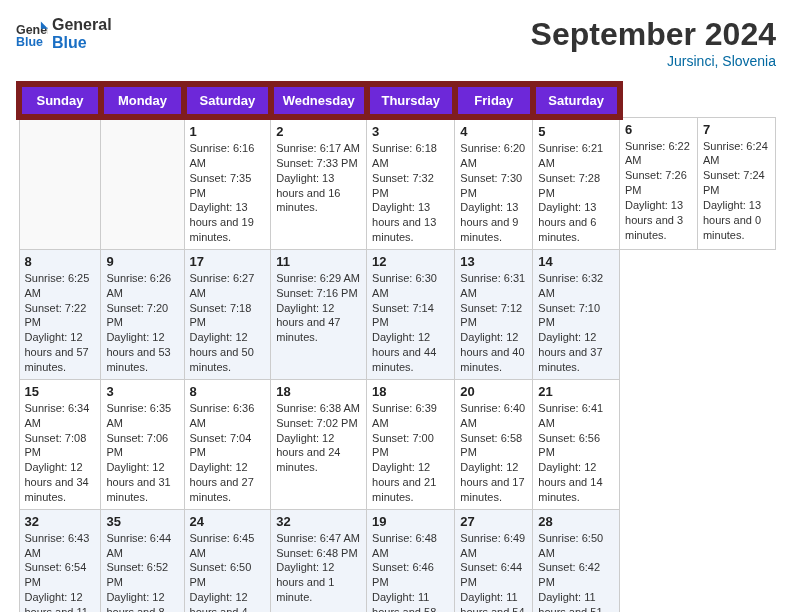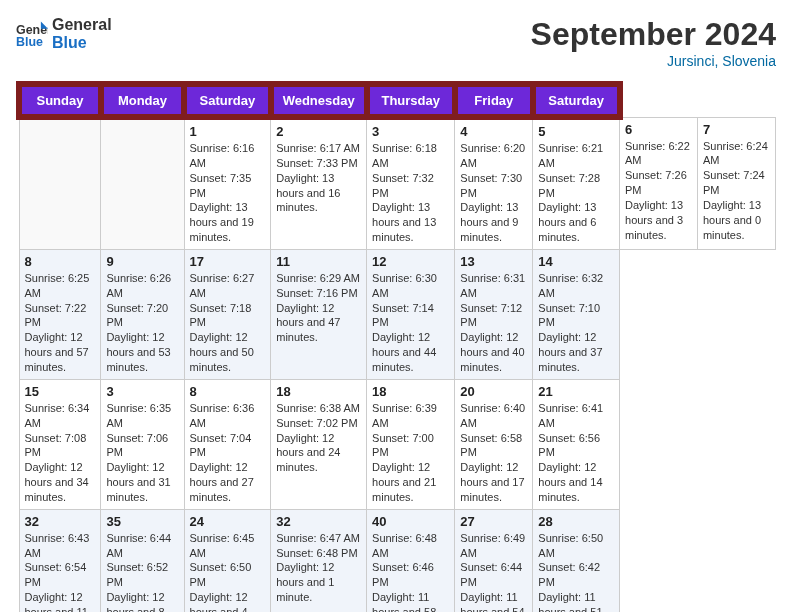--- a/index.html
+++ b/index.html
@@ -313,21 +313,21 @@
       </td>
         <td>
         <span class="day-num">32</span>
         <div class="day-info">
           Sunrise: 6:47 AM<br>
           Sunset: 6:48 PM<br>
           Daylight: 12 hours and 1 minute.
         </div>
       </td>
         <td>
-        <span class="day-num">40</span>
+        <span class="day-num">19</span>
         <div class="day-info">
           Sunrise: 6:48 AM<br>
           Sunset: 6:46 PM<br>
           Daylight: 11 hours and 58 minutes.
         </div>
       </td>
         <td>
         <span class="day-num">27</span>
         <div class="day-info">
           Sunrise: 6:49 AM<br>

